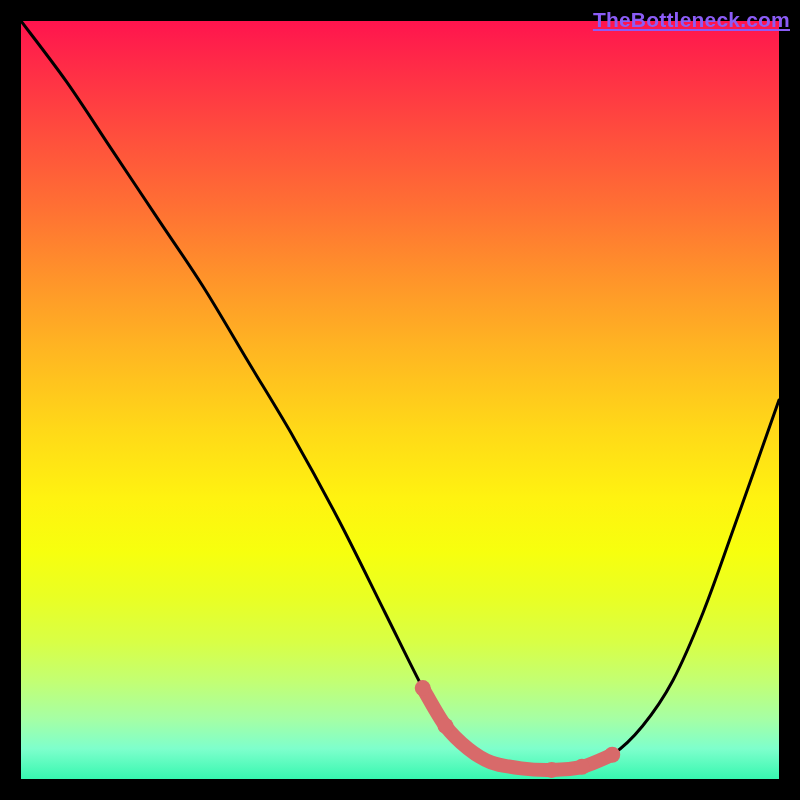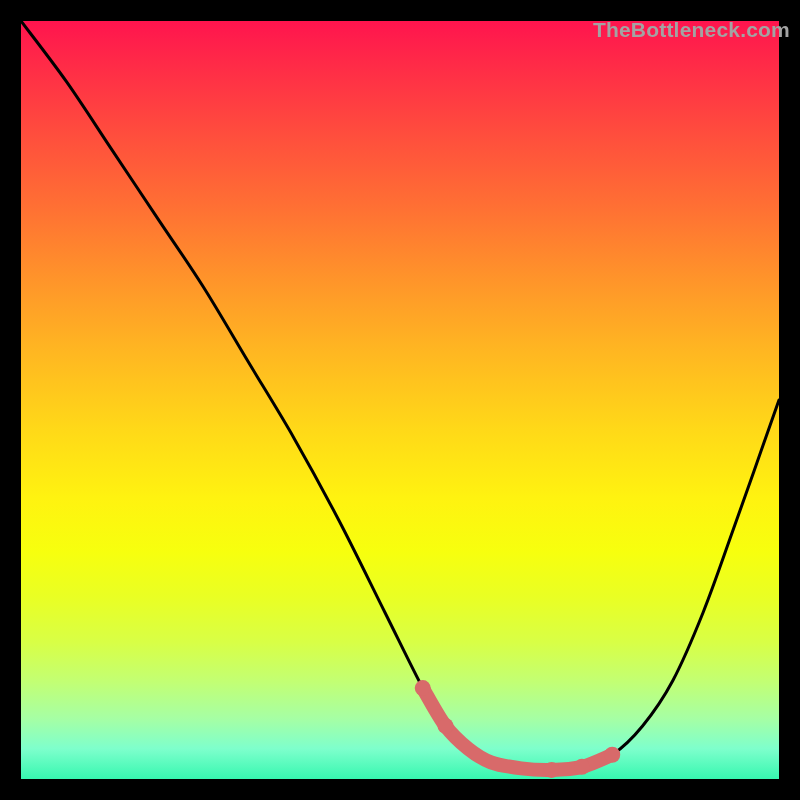--- a/index.html
+++ b/index.html
@@ -41,28 +41,29 @@
     );
   }
   svg.curve {
     position: absolute;
     left: 0; top: 0;
     width: 758px;
     height: 758px;
   }
   .watermark {
     position: absolute;
-    top: 18px;
+    top: 8px;
     right: 10px;
     font-family: Arial, Helvetica, sans-serif;
     font-size: 21px;
     font-weight: 600;
-    color: #a3a3a3;
+    color: #8b5cf6;
     letter-spacing: 0.2px;
     user-select: none;
+    text-decoration: underline;
   }
 </style>
 </head>
 <body>
 <div class="stage">
 
   <div class="plot-area">
     <svg class="curve" viewBox="0 0 758 758">
 
       <path d="M 0 0 C 7.579999999999999 10.106666666666664, 30.32 39.16333333333331, 45.48 60.639999999999986 C 60.63999999999999 82.11666666666666, 75.8 106.12, 90.96 128.86 C 106.11999999999999 151.60000000000002, 121.28 174.34000000000003, 136.44 197.08000000000004 C 151.6 219.82000000000005, 166.76 241.29666666666668, 181.92 265.3 C 197.07999999999998 289.30333333333334, 212.24 315.8333333333333, 227.4 341.09999999999997 C 242.56 366.3666666666666, 257.71999999999997 390.37, 272.88 416.9 C 288.04 443.42999999999995, 303.20000000000005 471.2233333333333, 318.36 500.28 C 333.52 529.3366666666666, 349.9433333333333 563.4466666666667, 363.84 591.24 C 377.7366666666666 619.0333333333333, 391.6333333333333 648.0899999999999, 401.74 667.04 C 411.8466666666667 685.99, 416.90000000000003 694.8333333333334, 424.48 704.94 C 432.06 715.0466666666667, 439.64 721.616, 447.21999999999997 727.68 C 454.79999999999995 733.7439999999999, 461.1166666666666 738.0393333333333, 469.96 741.324 C 478.80333333333334 744.6086666666666, 490.17333333333335 746.1246666666667, 500.28000000000003 747.388 C 510.3866666666667 748.6513333333334, 520.4933333333333 749.1566666666666, 530.6 748.904 C 540.7066666666667 748.6513333333334, 550.8133333333333 748.3986666666666, 560.92 745.872 C 571.0266666666666 743.3453333333333, 581.1333333333333 740.566, 591.24 733.744 C 601.3466666666667 726.922, 611.4533333333333 717.3206666666667, 621.56 704.94 C 631.6666666666666 692.5593333333334, 641.7733333333333 678.4100000000001, 651.88 659.46 C 661.9866666666667 640.51, 672.0933333333334 616.5066666666667, 682.2 591.24 C 692.3066666666667 565.9733333333334, 699.8866666666667 543.2333333333333, 712.52 507.86 C 725.1533333333333 472.4866666666667, 750.42 400.4766666666667, 758 379" id="curvePath" fill="none" stroke="#000000" stroke-width="3" stroke-linecap="round"></path>

